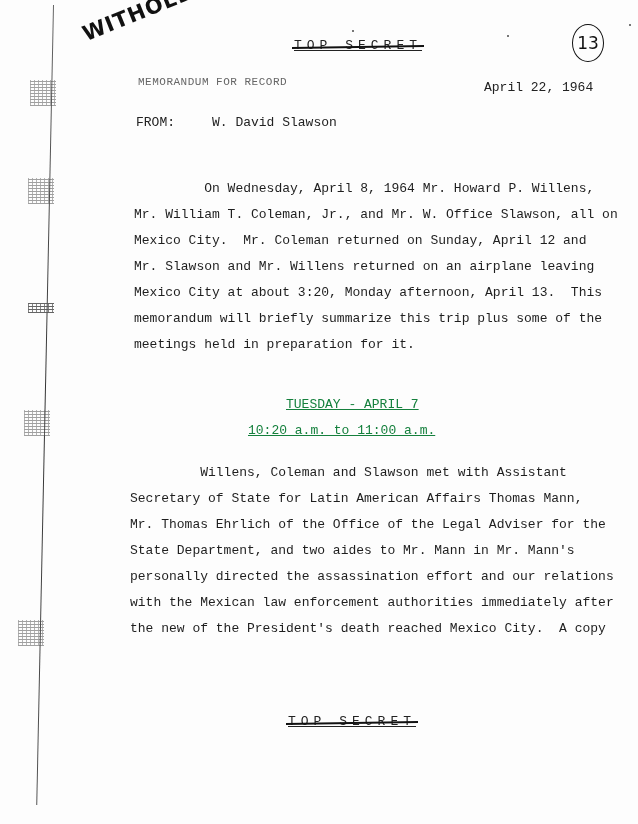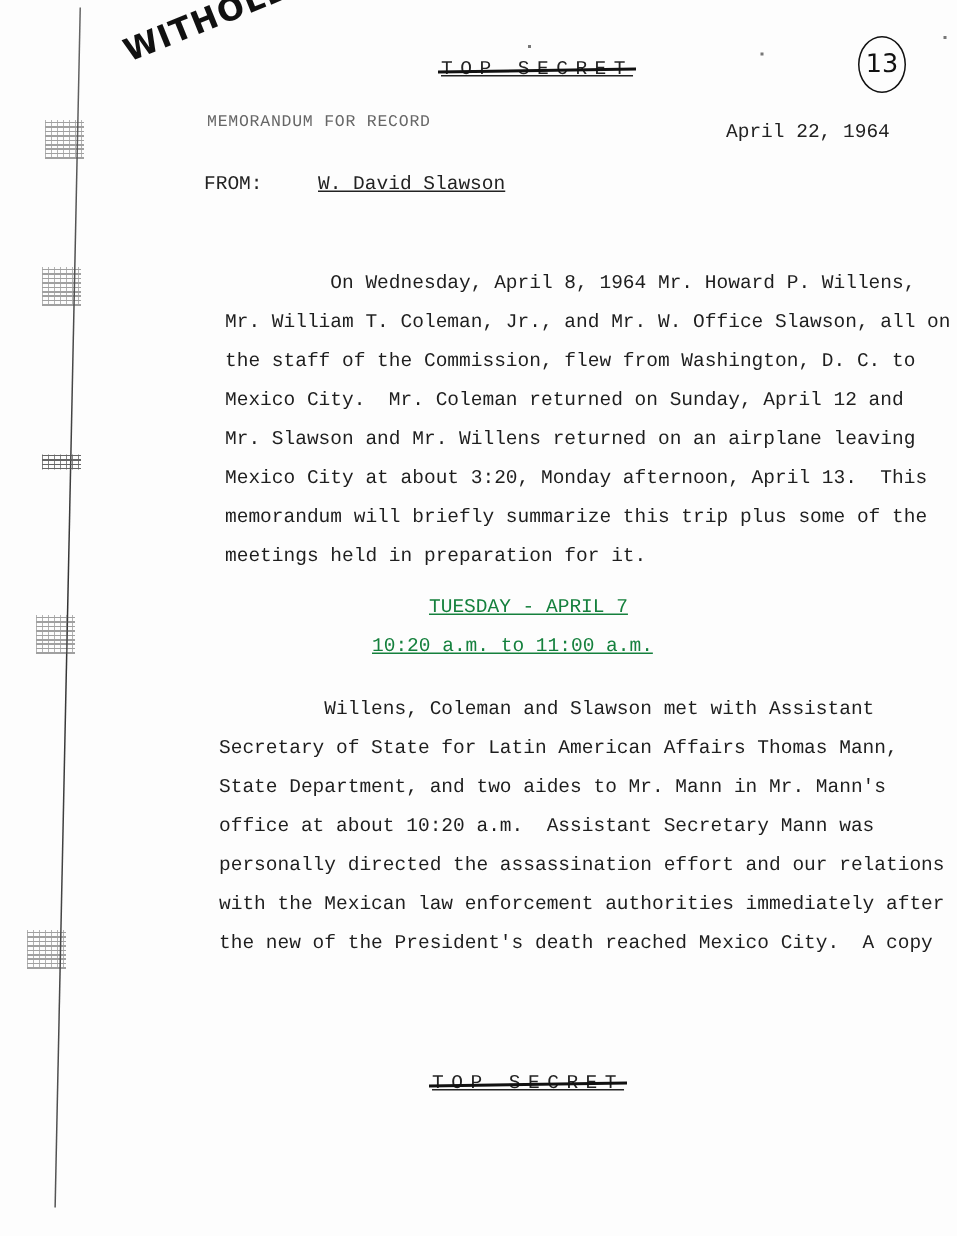--- a/index.html
+++ b/index.html
@@ -105,32 +105,32 @@
       color: #222;
       text-align: center;
     }
     .field-row {
       position: absolute;
       left: 136px;
       font-size: 13px;
       color: #222;
     }
     .field-row .label { display: inline-block; width: 76px; }
-    .field-row.from { top: 115px; text-decoration: underline; }
+    .field-row.from { top: 115px; }
     .field-row.subject { top: 140px; }
 
     .para {
       position: absolute;
       left: 134px;
       width: 470px;
       font-size: 13px;
       line-height: 26px;
       color: #1e1e1e;
     }
-    .para .line { white-space: pre; display: block; margin-left: 16px; }
+    .para .line { white-space: pre; display: block; }
     .para.p1 { top: 176px; }
     .para.p2 { top: 460px; left: 130px; }
 
     .section-heading {
       position: absolute;
       font-size: 13px;
       text-decoration: underline;
       color: #15803d;
       white-space: pre;
     }
@@ -164,36 +164,35 @@
   <div class="memo-header">MEMORANDUM FOR RECORD</div>
   <div class="date">April 22, 1964</div>
 
   <div class="field-row from">
     <span class="label">FROM:</span><span>W. David Slawson</span>
   </div>
 
   <div class="para p1">
     <span class="line">         On Wednesday, April 8, 1964 Mr. Howard P. Willens,</span>
     <span class="line">Mr. William T. Coleman, Jr., and Mr. W. Office Slawson, all on</span>
-    <span class="line">the staff of the Commission, flew from Washington, D. C. to</span>
     <span class="line">Mexico City.  Mr. Coleman returned on Sunday, April 12 and</span>
     <span class="line">Mr. Slawson and Mr. Willens returned on an airplane leaving</span>
     <span class="line">Mexico City at about 3:20, Monday afternoon, April 13.  This</span>
     <span class="line">memorandum will briefly summarize this trip plus some of the</span>
     <span class="line">meetings held in preparation for it.</span>
   </div>
 
   <div class="section-heading day">TUESDAY - APRIL 7</div>
   <div class="section-heading time">10:20 a.m. to 11:00 a.m.</div>
 
   <div class="para p2">
     <span class="line">         Willens, Coleman and Slawson met with Assistant</span>
     <span class="line">Secretary of State for Latin American Affairs Thomas Mann,</span>
+    <span class="line">Mr. Thomas Ehrlich of the Office of the Legal Adviser for the</span>
     <span class="line">State Department, and two aides to Mr. Mann in Mr. Mann's</span>
-    <span class="line">office at about 10:20 a.m.  Assistant Secretary Mann was</span>
     <span class="line">personally directed the assassination effort and our relations</span>
     <span class="line">with the Mexican law enforcement authorities immediately after</span>
     <span class="line">the new of the President's death reached Mexico City.  A copy</span>
   </div>
 
   <div class="classification bottom">TOP SECRET</div>
 
   <div class="speck" style="left:352px;top:30px;"></div>
   <div class="speck" style="left:507px;top:35px;"></div>
   <div class="speck" style="left:629px;top:24px;"></div>

